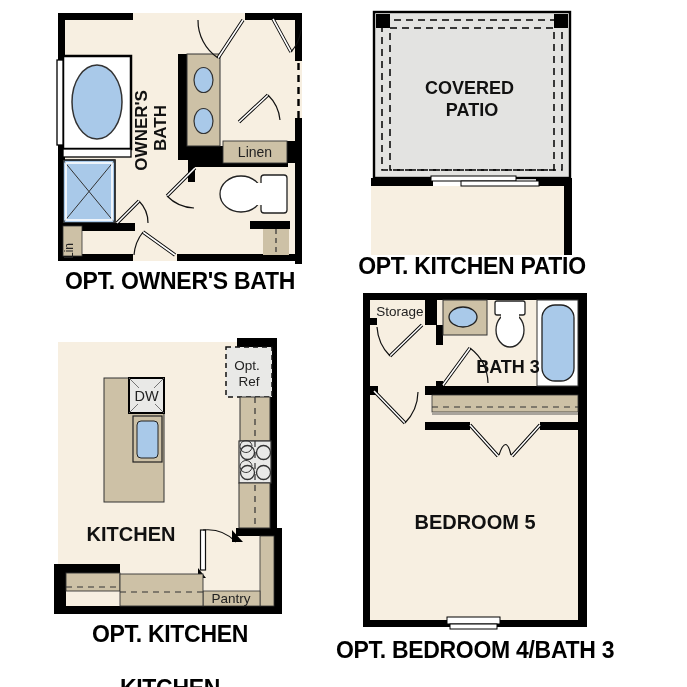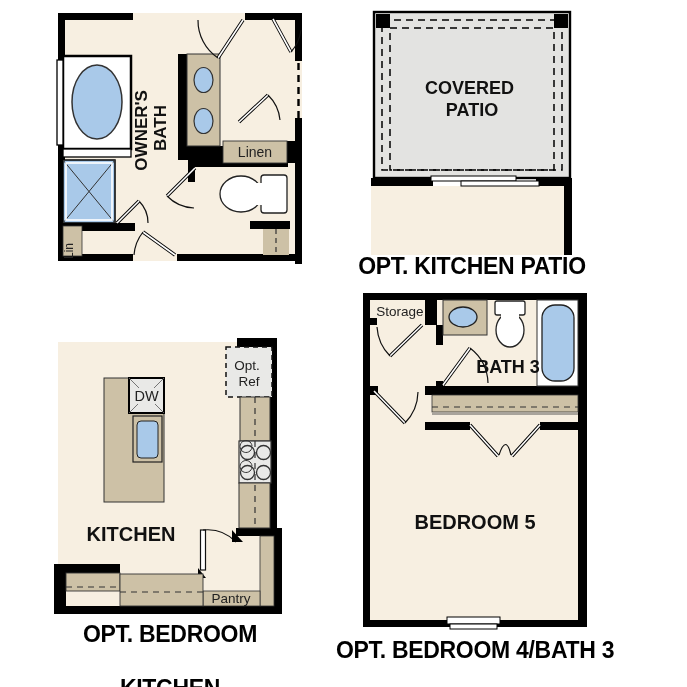--- a/index.html
+++ b/index.html
@@ -119,21 +119,21 @@
         <line x1="62" y1="215" x2="84" y2="193" stroke="#000" stroke-width="3.4"></line>
         <line x1="62" y1="215" x2="84" y2="193" stroke="#fff" stroke-width="1.6"></line>
       </g>
     </g>
 
     <text class="room-label" font-size="17" text-anchor="middle" transform="translate(96,120) rotate(-90)">
       <tspan x="0" y="-4">OWNER'S</tspan>
       <tspan x="0" y="15">BATH</tspan>
     </text>
   </svg>
-  <div class="caption" style="left:43px;top:268px;width:274px"><br>
+  <div class="caption" style="left:43px;top:268px;width:274px"><span>OPT. OWNER'S BATH</span><br>
        </div>
 
   <svg class="plan" style="left:366px;top:10px" width="212" height="245" viewBox="0 0 212 245">
     <rect x="8" y="2" width="196" height="166" fill="var(--patio-gray)" stroke="var(--wall)" stroke-width="2.4"></rect>
     <rect x="16" y="10" width="180" height="150" fill="none" stroke="var(--wall)" stroke-width="1.5" stroke-dasharray="7 5"></rect>
     <rect x="24" y="18" width="164" height="142" fill="none" stroke="var(--wall)" stroke-width="1.5" stroke-dasharray="7 5"></rect>
     <rect x="10" y="4" width="14" height="14" fill="var(--wall)"></rect>
     <rect x="188" y="4" width="14" height="14" fill="var(--wall)"></rect>
 
     <rect x="5" y="176" width="193" height="69" fill="var(--floor)"></rect>
@@ -216,21 +216,21 @@
         <rect x="80" y="54" width="27" height="16" fill="var(--appliance-gray)" stroke="none"></rect>
         <text class="small-label" x="93.5" y="67" font-size="14.5" text-anchor="middle">DW</text>
       </g>
       <g>
         <rect x="80" y="82" width="29" height="46" fill="var(--counter)" stroke="#222" stroke-width="1.2"></rect>
         <rect x="84" y="87" width="21" height="37" rx="4" fill="var(--fixture-blue)" stroke="#222" stroke-width="1"></rect>
       </g>
     </g>
     <text class="room-label" x="78" y="207" font-size="20" text-anchor="middle">KITCHEN</text>
   </svg>
-  <div class="caption" style="left:55px;top:621px;width:230px"><span>OPT. BEDROOM</span><br>
+  <div class="caption" style="left:55px;top:621px;width:230px"><span>OPT. KITCHEN</span><br>
        <span>KITCHEN</span></div>
 
   <svg class="plan" style="left:358px;top:286px" width="232" height="348" viewBox="0 0 232 348">
     <rect x="5" y="7" width="215" height="334" fill="var(--floor)"></rect>
 
     <g fill="var(--wall)">
       <rect x="5" y="7" width="217" height="7"></rect>
       <rect x="220" y="7" width="9" height="334"></rect>
       <rect x="5" y="7" width="7" height="334"></rect>
       <rect x="5" y="32" width="14" height="7"></rect>

